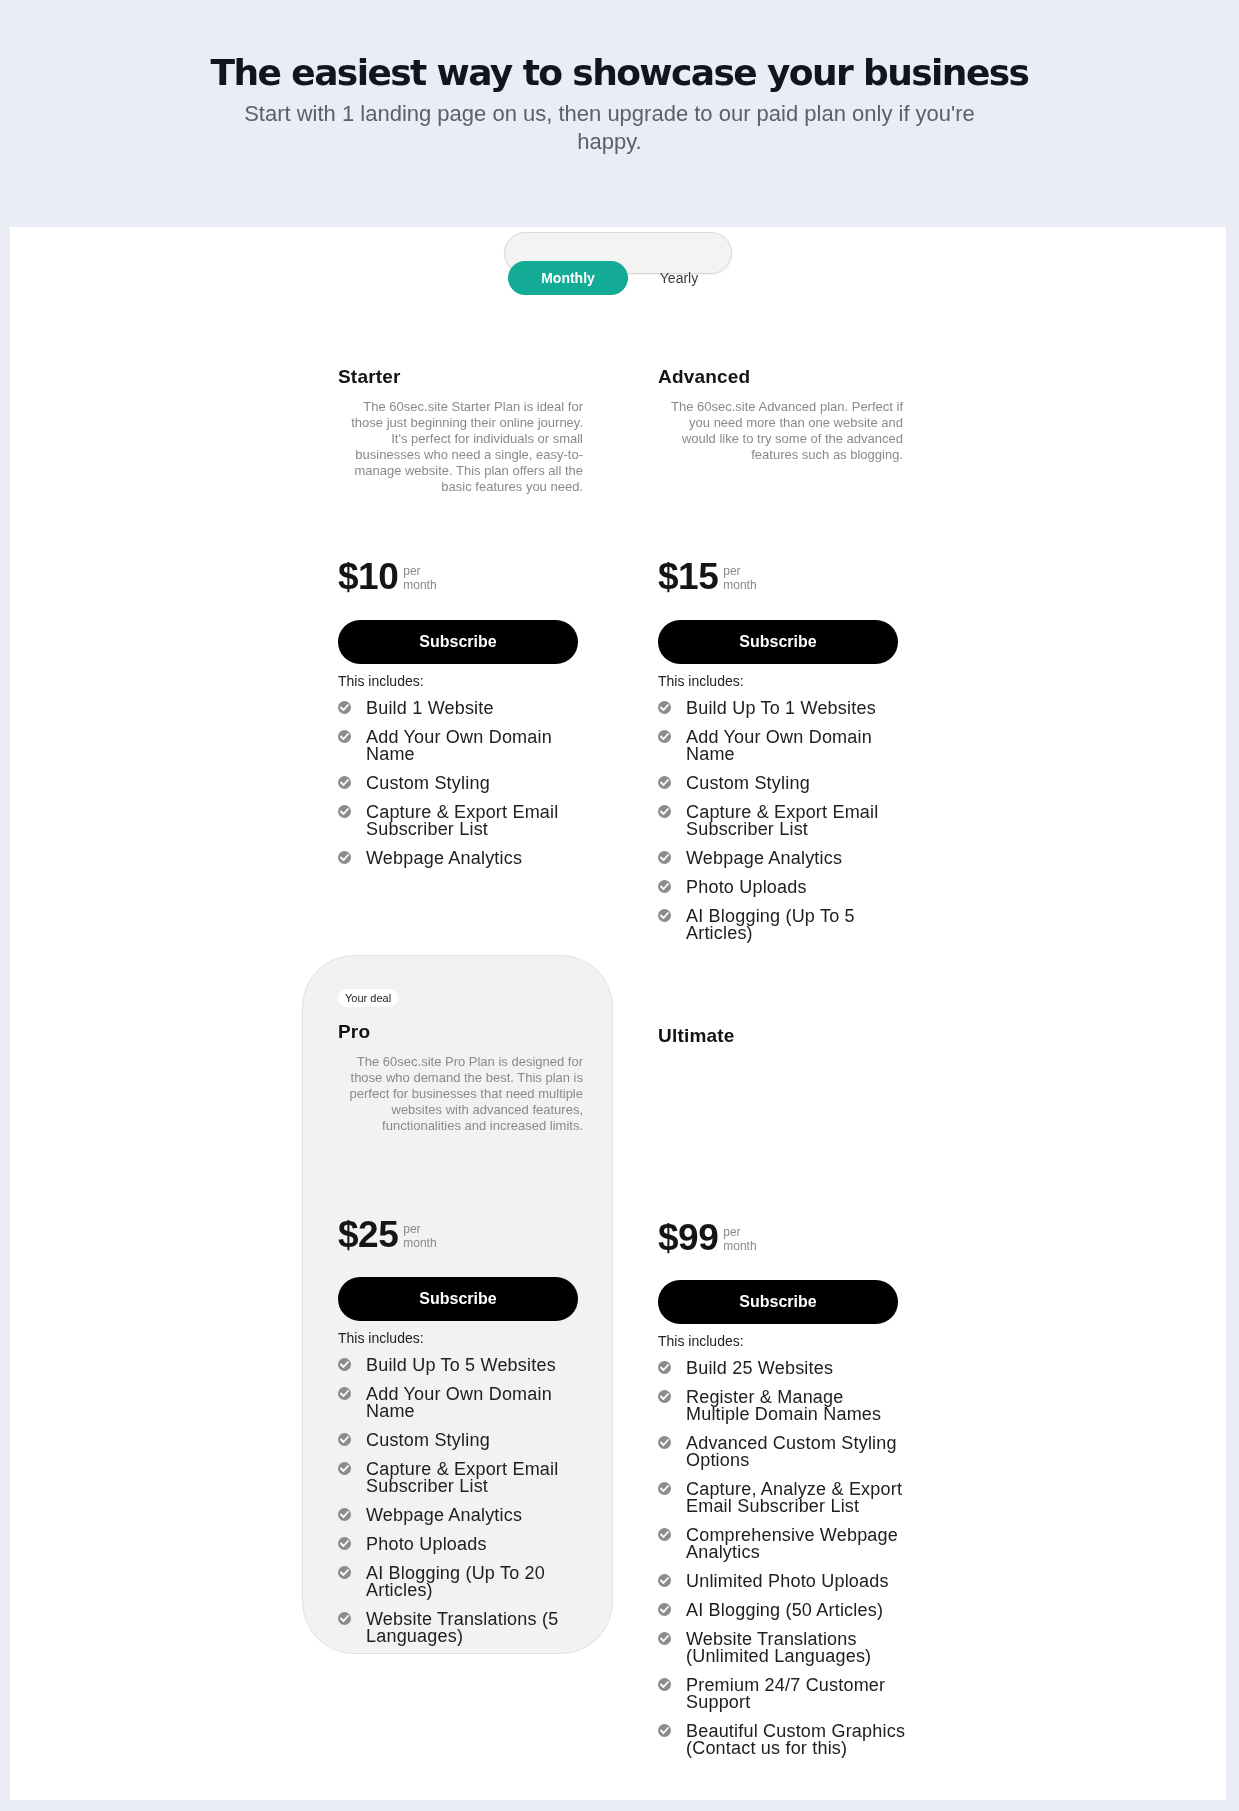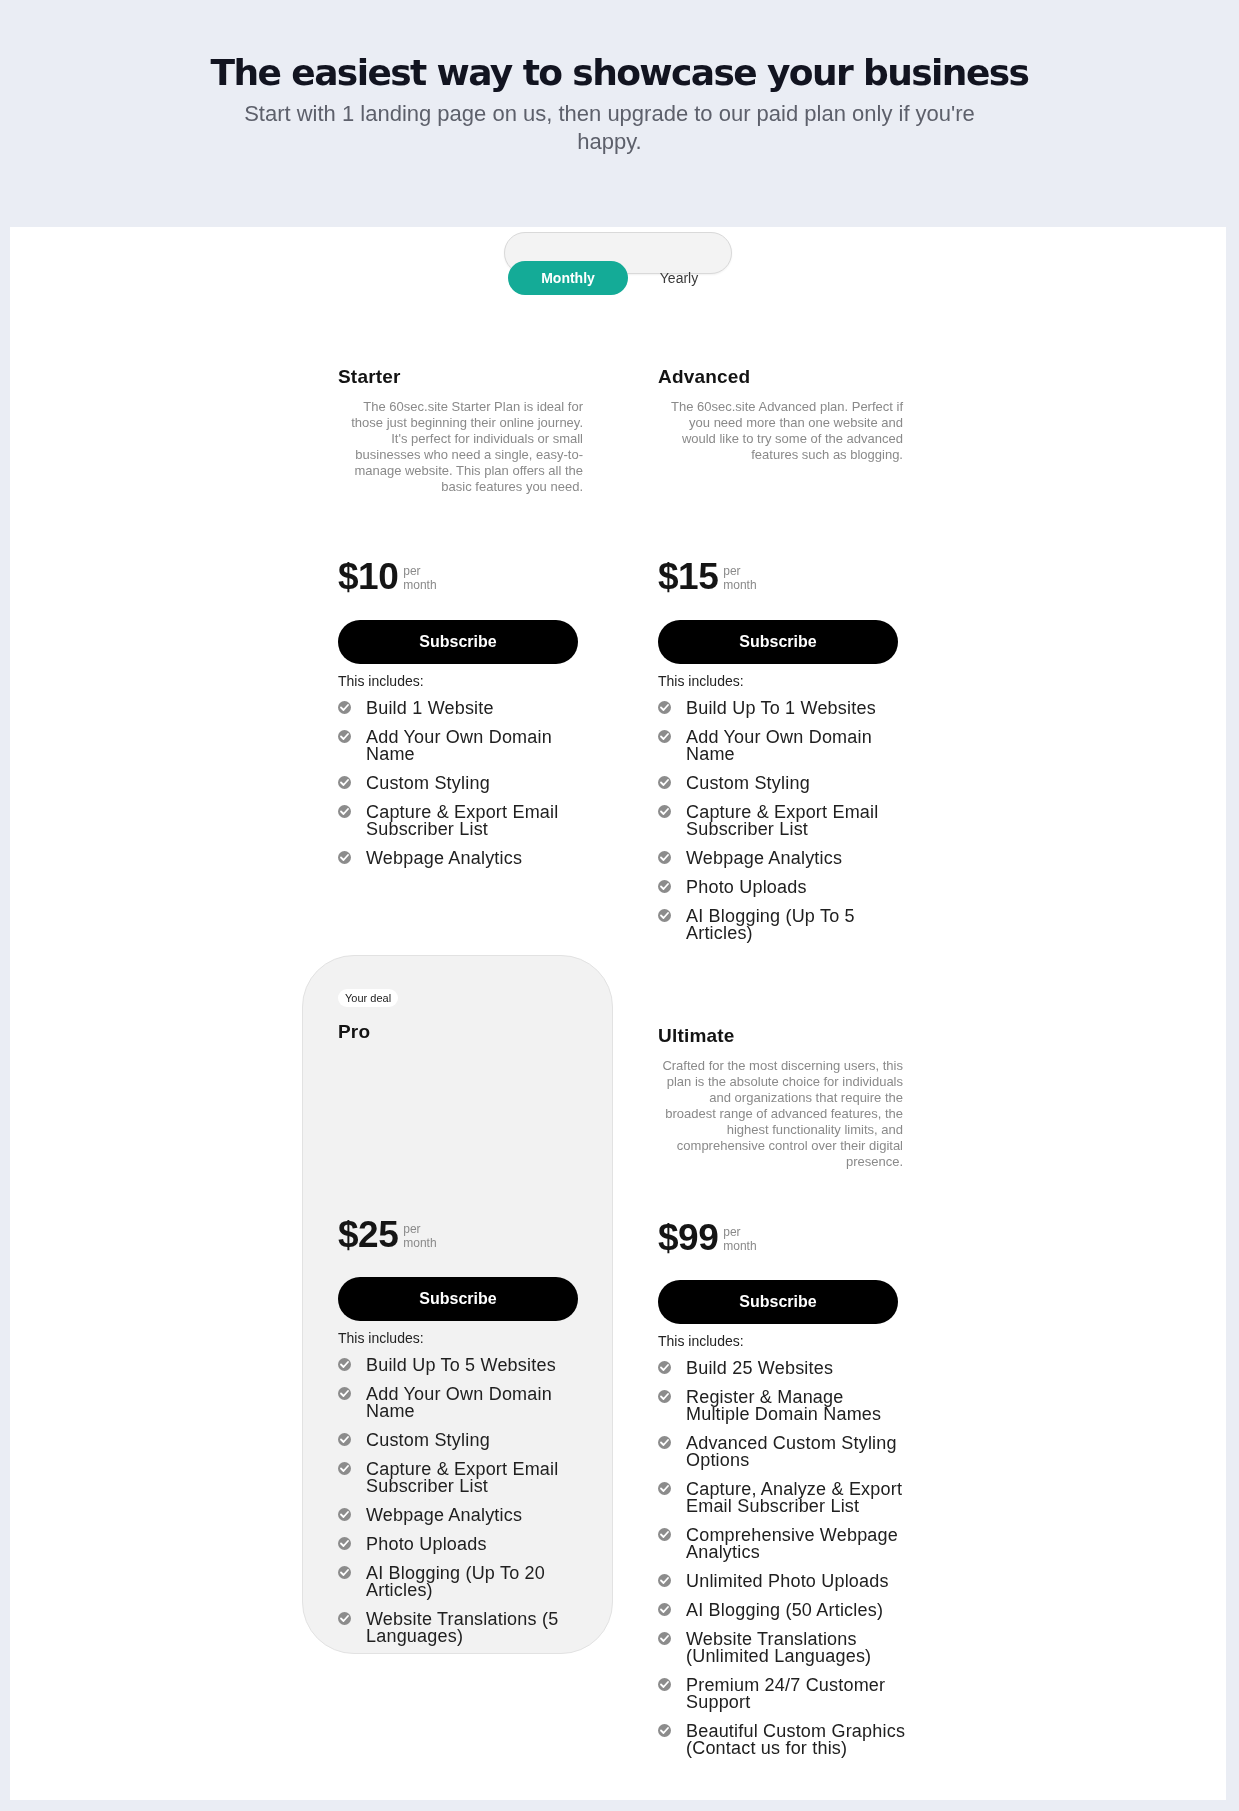--- a/index.html
+++ b/index.html
@@ -205,21 +205,21 @@
         <li>
                <span class="check">
             <svg width="9" height="7" viewBox="0 0 9 7">
               <path d="M1 3.5 L3.5 6 L8 1" stroke="#fff" stroke-width="1.8" fill="none" stroke-linecap="round" stroke-linejoin="round"></path>
             </svg>
           </span>
                <span>AI Blogging (Up To 5 Articles)</span>
              </li>
       </ul>
     </div>
-    <div class="plan" style="left: 338px; top: 988px;"><span class="badge">Your deal</span><h2>Pro</h2><div class="price-row" style="top:228px">
+    <div class="plan" style="left: 338px; top: 988px;"><span class="badge">Your deal</span><h2>Pro</h2><div class="desc">The 60sec.site Pro Plan is designed for those who demand the best. This plan is perfect for businesses that need multiple websites with advanced features, functionalities and increased limits.</div><div class="price-row" style="top:228px">
              <span class="price">$25</span>
              <span class="per">
                <span>per</span><br>
                <span>month</span>
              </span>
            </div><button class="subscribe" style="top:289px">Subscribe</button><div class="includes-label" style="top:342px">This includes:</div><ul style="top:369px">
         <li>
                <span class="check">
             <svg width="9" height="7" viewBox="0 0 9 7">
               <path d="M1 3.5 L3.5 6 L8 1" stroke="#fff" stroke-width="1.8" fill="none" stroke-linecap="round" stroke-linejoin="round"></path>
@@ -279,21 +279,20 @@
                <span class="check">
             <svg width="9" height="7" viewBox="0 0 9 7">
               <path d="M1 3.5 L3.5 6 L8 1" stroke="#fff" stroke-width="1.8" fill="none" stroke-linecap="round" stroke-linejoin="round"></path>
             </svg>
           </span>
                <span>Website Translations (5 Languages)</span>
              </li>
       </ul></div>
     <div class="plan" style="left: 658px; top: 1025px;">
       <h2>Ultimate</h2>
-      <div class="desc">Crafted for the most discerning users, this plan is the absolute choice for individuals and organizations that require the broadest range of advanced features, the highest functionality limits, and comprehensive control over their digital presence.</div>
       <div class="price-row" style="top:194px">
              <span class="price">$99</span>
              <span class="per">
                <span>per</span><br>
                <span>month</span>
              </span>
            </div>
       <button class="subscribe" style="top:255px">Subscribe</button>
       <div class="includes-label" style="top:308px">This includes:</div>
       <ul style="top:335px">

